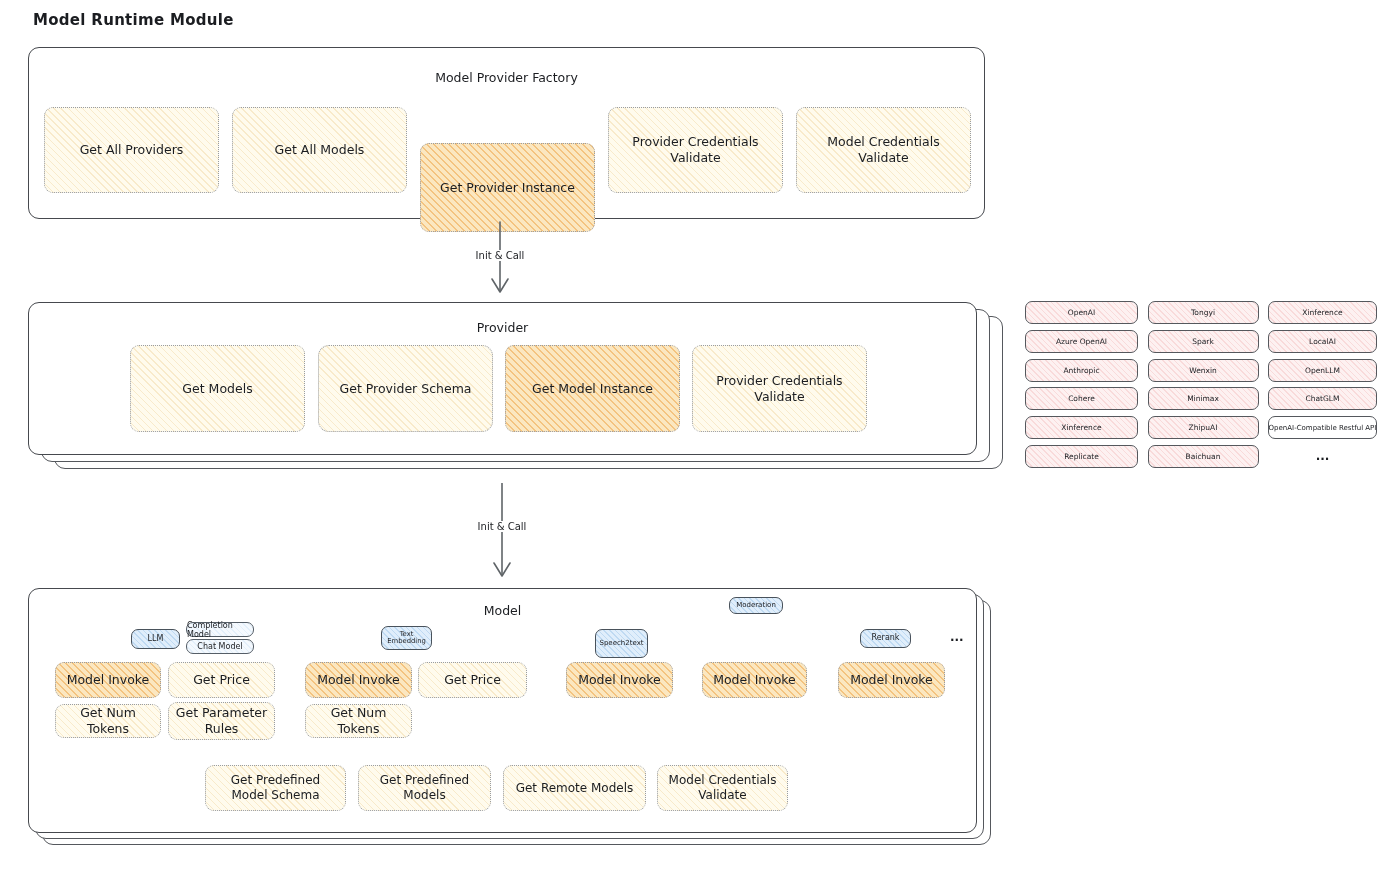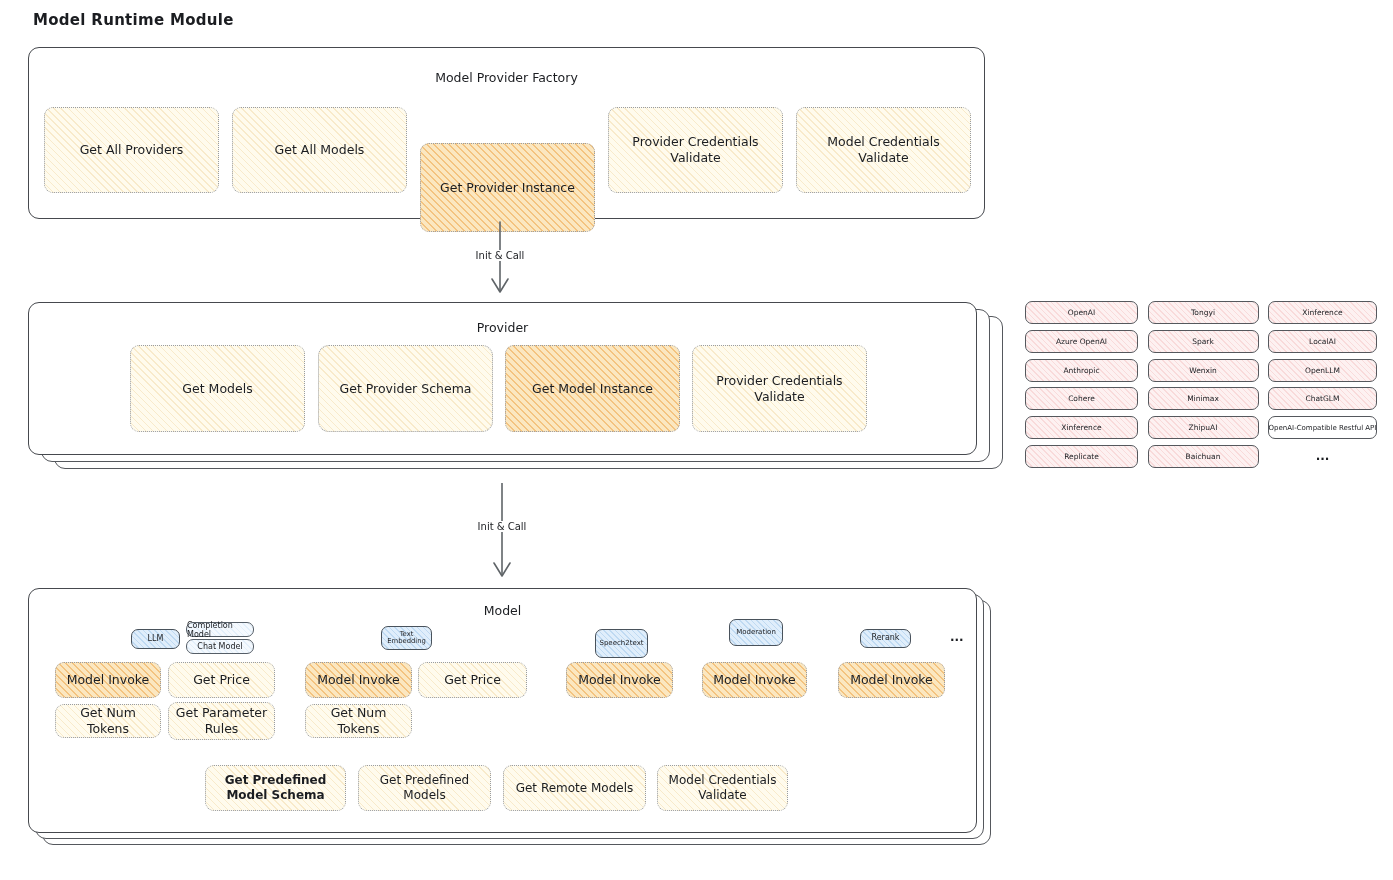--- a/index.html
+++ b/index.html
@@ -106,35 +106,35 @@
   <div class="layer" style="left:42px; top:600px; width:949px; height:245px;"></div>
   <div class="layer" style="left:35px; top:594px; width:949px; height:245px;"></div>
   <div class="container" style="left:28px; top:588px; width:949px; height:245px;"></div>
   <div class="container-label" style="left:28px; top:603px; width:949px;">Model</div>
 
   <div class="tag" style="left:131px; top:629px; width:49px; height:20px;">LLM</div>
   <div class="minitag" style="left:186px; top:622px; width:68px; height:15px;">Completion Model</div>
   <div class="minitag" style="left:186px; top:639px; width:68px; height:15px;">Chat Model</div>
   <div class="tag tiny-text" style="left:381px; top:626px; width:51px; height:24px; padding:1px;">Text Embedding</div>
   <div class="tag" style="left:595px; top:629px; width:53px; height:29px; font-size:7px;">Speech2text</div>
-  <div class="tag" style="left:729px; top:619px; width:54px; height:27px; font-size:7px;">Moderation</div>
+  <div class="tag" style="left:729px; top:597px; width:54px; height:17px; font-size:7px;">Moderation</div>
   <div class="tag" style="left:860px; top:629px; width:51px; height:19px;">Rerank</div>
   <div class="ellipsis-text" style="left:950px; top:630px;">...</div>
 
   <div class="fnbox orange" style="left:55px;  top:662px; width:106px; height:36px;">Model Invoke</div>
   <div class="fnbox cream" style="left:168px; top:662px; width:107px; height:36px;">Get Price</div>
   <div class="fnbox cream" style="left:55px;  top:704px; width:106px; height:34px;">Get Num Tokens</div>
   <div class="fnbox cream" style="left:168px; top:702px; width:107px; height:38px;">Get Parameter Rules</div>
 
   <div class="fnbox orange" style="left:305px; top:662px; width:107px; height:36px;">Model Invoke</div>
   <div class="fnbox cream" style="left:418px; top:662px; width:109px; height:36px;">Get Price</div>
   <div class="fnbox cream" style="left:305px; top:704px; width:107px; height:34px;">Get Num Tokens</div>
 
   <div class="fnbox orange" style="left:566px; top:662px; width:107px; height:36px;">Model Invoke</div>
   <div class="fnbox orange" style="left:702px; top:662px; width:105px; height:36px;">Model Invoke</div>
   <div class="fnbox orange" style="left:838px; top:662px; width:107px; height:36px;">Model Invoke</div>
 
-  <div class="fnbox cream" style="left:205px; top:765px; width:141px; height:46px; font-size:12px;font-weight:bold;">Get Predefined Model Schema</div>
+  <div class="fnbox cream" style="left:205px; top:765px; width:141px; height:46px; font-size:12px;">Get Predefined Model Schema</div>
   <div class="fnbox cream" style="left:358px; top:765px; width:133px; height:46px; font-size:12px;">Get Predefined Models</div>
   <div class="fnbox cream" style="left:503px; top:765px; width:143px; height:46px; font-size:12px;">Get Remote Models</div>
   <div class="fnbox cream" style="left:657px; top:765px; width:131px; height:46px; font-size:12px;">Model Credentials Validate</div>
 
 </div>
 
 </body></html>

